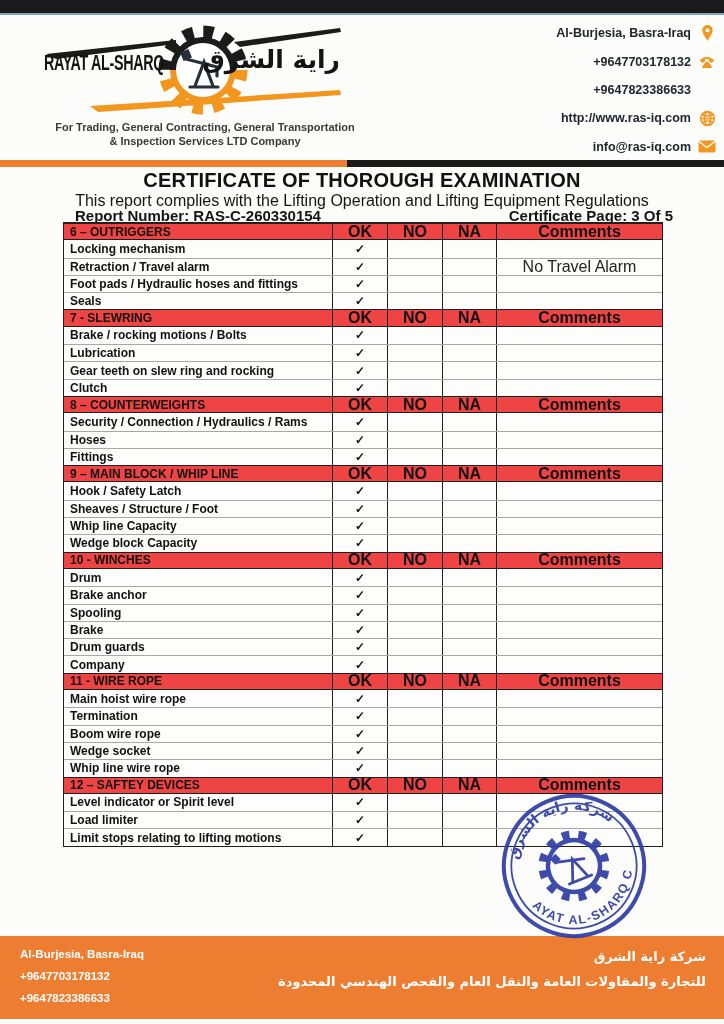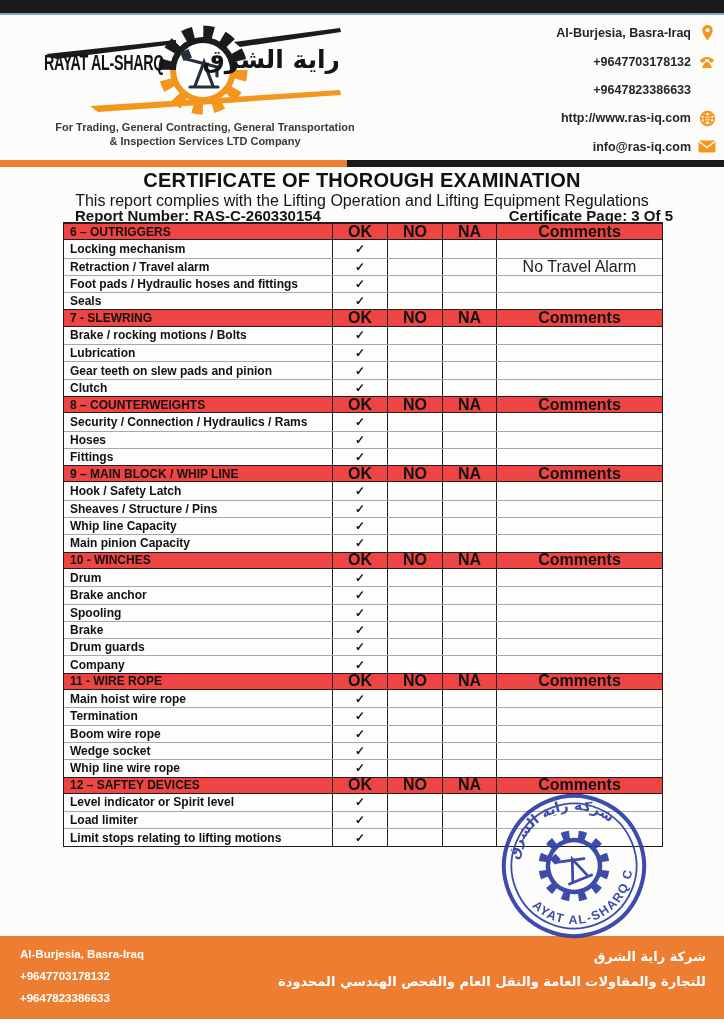--- a/index.html
+++ b/index.html
@@ -216,21 +216,21 @@
         <div class="c-comment"></div>
       </div>
       <div class="t-row t-data">
         <div class="c-item">Lubrication</div>
         <div class="c-mark">✓</div>
         <div class="c-mark"></div>
         <div class="c-mark"></div>
         <div class="c-comment"></div>
       </div>
       <div class="t-row t-data">
-        <div class="c-item">Gear teeth on slew pads and pinion</div>
+        <div class="c-item">Gear teeth on slew ring and rocking</div>
         <div class="c-mark">✓</div>
         <div class="c-mark"></div>
         <div class="c-mark"></div>
         <div class="c-comment"></div>
       </div>
       <div class="t-row t-data">
         <div class="c-item">Clutch</div>
         <div class="c-mark">✓</div>
         <div class="c-mark"></div>
         <div class="c-mark"></div>
@@ -272,35 +272,35 @@
         <div class="c-comment">Comments</div>
       </div>
       <div class="t-row t-data">
         <div class="c-item">Hook / Safety Latch</div>
         <div class="c-mark">✓</div>
         <div class="c-mark"></div>
         <div class="c-mark"></div>
         <div class="c-comment"></div>
       </div>
       <div class="t-row t-data">
-        <div class="c-item">Sheaves / Structure / Pins</div>
+        <div class="c-item">Sheaves / Structure / Foot</div>
         <div class="c-mark">✓</div>
         <div class="c-mark"></div>
         <div class="c-mark"></div>
         <div class="c-comment"></div>
       </div>
       <div class="t-row t-data">
         <div class="c-item">Whip line Capacity</div>
         <div class="c-mark">✓</div>
         <div class="c-mark"></div>
         <div class="c-mark"></div>
         <div class="c-comment"></div>
       </div>
       <div class="t-row t-data">
-        <div class="c-item">Main pinion Capacity</div>
+        <div class="c-item">Wedge block Capacity</div>
         <div class="c-mark">✓</div>
         <div class="c-mark"></div>
         <div class="c-mark"></div>
         <div class="c-comment"></div>
       </div>
       <div class="t-row t-head">
         <div class="c-item">10 - WINCHES</div>
         <div class="c-mark">OK</div>
         <div class="c-mark">NO</div>
         <div class="c-mark">NA</div>

